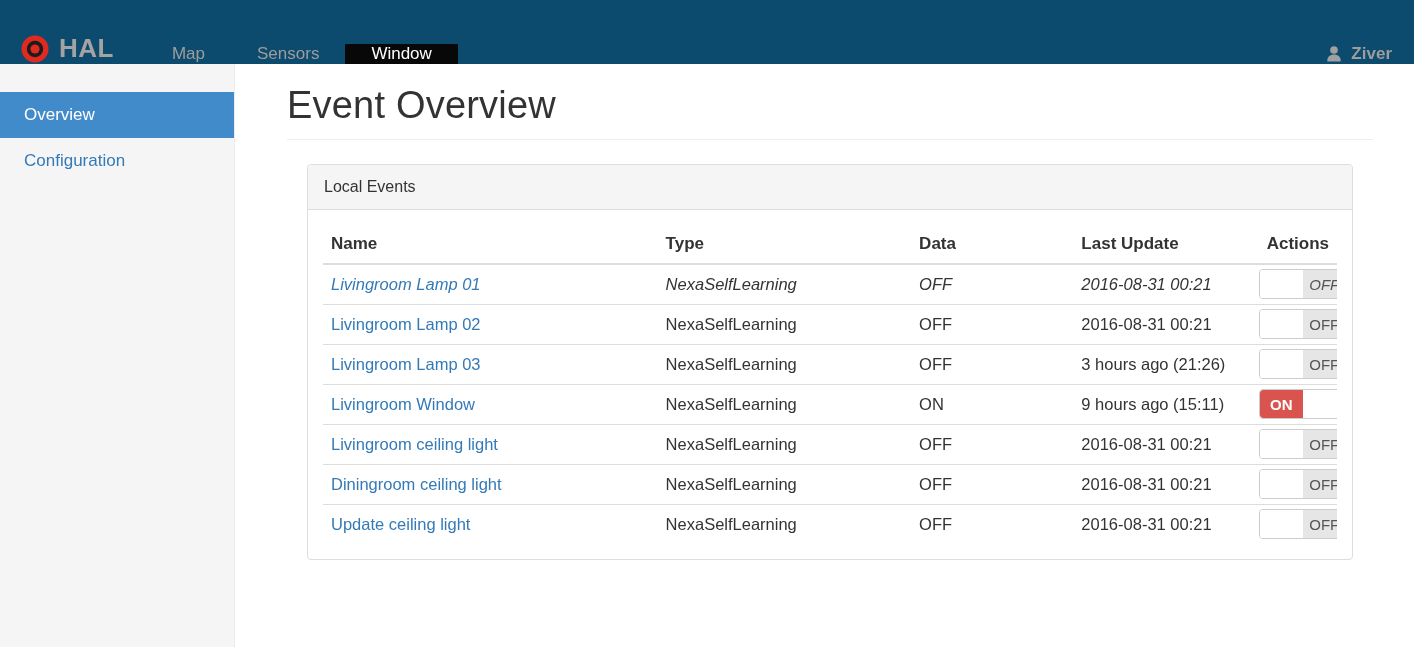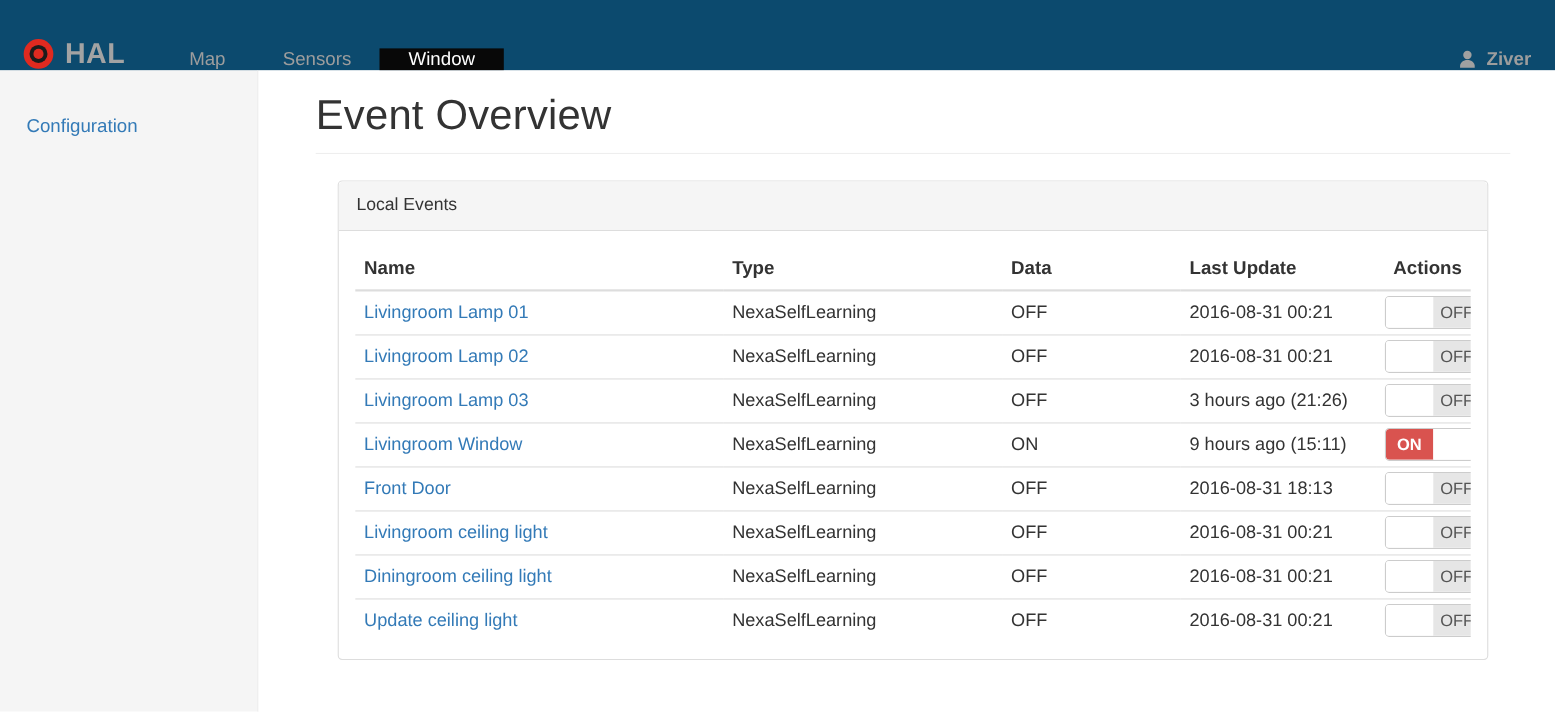--- a/index.html
+++ b/index.html
@@ -64,21 +64,21 @@
   col.c-update{ width:17.5%; } col.c-actions{ width:8.5%; }
   th {
     text-align:left; font-weight:bold; font-size:17px; color:#333;
     padding:9px 8px; border-bottom:2px solid #ddd;
   }
   th.actions { text-align:right; }
   td {
     padding:9px 8px; border-top:1px solid #ddd; font-size:16.5px; color:#333;
     white-space:nowrap; overflow:hidden;
   }
-  tbody tr:first-child td { border-top:none; }
+  tbody tr:first-child td { border-top:none;font-style:italic; }
   td a { color:#337ab7; text-decoration:none; cursor:pointer; }
   td.actions { text-align:right; padding:4px 8px 5px; }
 
   
   .switch {
     display:inline-flex; width:88px; height:30px; border:1px solid #ccc;
     border-radius:4px; overflow:hidden; cursor:pointer; vertical-align:middle;
     background:#fff;
   }
   .sw-label {
@@ -119,20 +119,21 @@
         <circle cx="12" cy="7.2" r="4.6"></circle>
         <path d="M12 12.6c-4.6 0-8 2.9-8 6.6V21h16v-1.8c0-3.7-3.4-6.6-8-6.6z"></path>
       </svg>
     </span>
     <span>Ziver</span>
   </div>
 </div>
 
 <div class="layout">
   <div class="sidebar">
+    <div class="side-item active">Overview</div>
     <div class="side-item">Configuration</div>
   </div>
 
   <div class="content">
     <div class="page-header">
       <h1>Event Overview</h1>
     </div>
 
     <div class="panel">
       <div class="panel-heading">Local Events</div>
@@ -189,30 +190,20 @@
               <td><a>Livingroom Window</a></td>
               <td>NexaSelfLearning</td>
               <td>ON</td>
               <td>9 hours ago (15:11)</td>
               <td class="actions"><div class="switch" data-state="on">
                     <span class="sw-label">ON</span>
                     <span class="sw-knob"></span>
                   </div></td>
             </tr>
             <tr>
-              <td><a>Front Door</a></td>
-              <td>NexaSelfLearning</td>
-              <td>OFF</td>
-              <td>2016-08-31 18:13</td>
-              <td class="actions"><div class="switch" data-state="off">
-                    <span class="sw-label">OFF</span>
-                    <span class="sw-knob"></span>
-                  </div></td>
-            </tr>
-            <tr>
               <td><a>Livingroom ceiling light</a></td>
               <td>NexaSelfLearning</td>
               <td>OFF</td>
               <td>2016-08-31 00:21</td>
               <td class="actions"><div class="switch" data-state="off">
                     <span class="sw-label">OFF</span>
                     <span class="sw-knob"></span>
                   </div></td>
             </tr>
             <tr>

